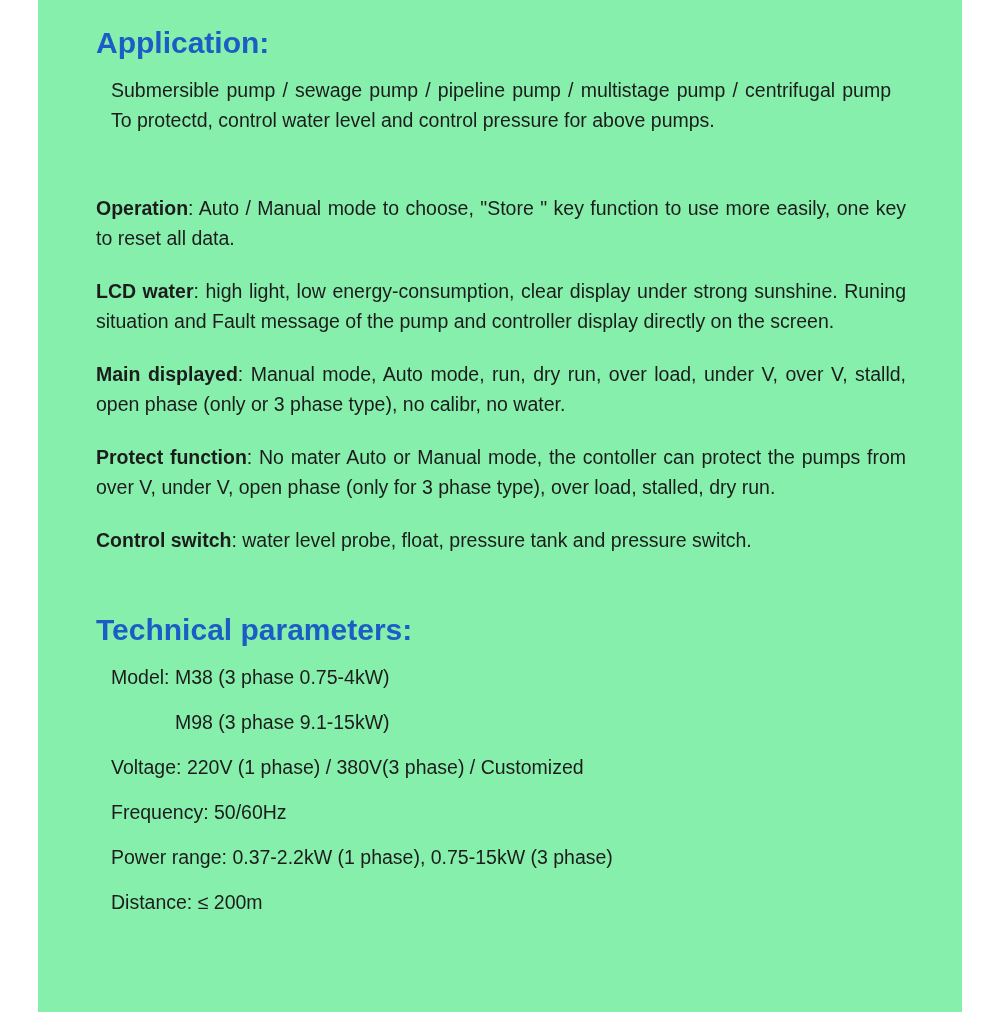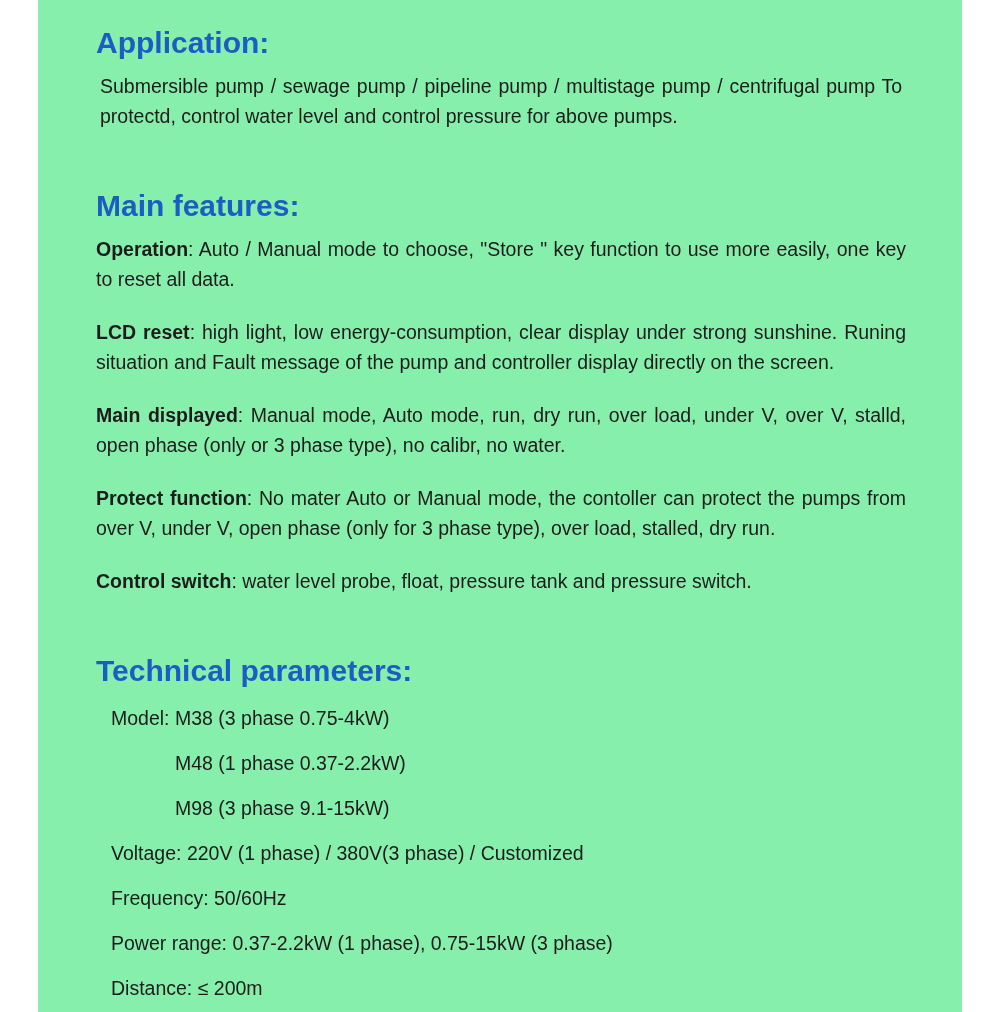--- a/index.html
+++ b/index.html
@@ -23,21 +23,21 @@
     font-weight: bold;
     color: #1c5dc5;
     margin: 0 0 11px 0;
     letter-spacing: 0px;
   }
   .section { margin: 0; }
   .section + .section { margin-top: 58px; }
   .body-text {
     font-size: 19.5px;
     line-height: 30px;
-    margin: 4px;
+    margin: 15px;
     text-align: justify;
   }
   .feature-para {
     font-size: 19.5px;
     line-height: 30px;
     margin: 0 0 23px 0;
     text-align: justify;
   }
   .feature-para:last-child { margin-bottom: 8px; }
   .feature-label { font-weight: bold; }
@@ -53,38 +53,36 @@
 <body>
 
 <div class="page">
 
   <div class="section">
     <h1 class="section-heading">Application:</h1>
     <p class="body-text">Submersible pump / sewage pump / pipeline pump / multistage pump / centrifugal pump To protectd, control water level and control pressure for above pumps.</p>
   </div>
 
   <div class="section">
-    <h1 class="section-heading">Main features:</h1>
 
     <p class="feature-para"><span class="feature-label">Operation</span><span>: Auto / Manual mode to choose, "Store " key function to use more easily, one key to reset all data.</span></p>
 
-    <p class="feature-para"><span class="feature-label">LCD reset</span><span>: high light, low energy-consumption, clear display under strong sunshine. Runing situation and Fault message of the pump and controller display directly on the screen.</span></p>
+    <p class="feature-para"><span class="feature-label">LCD water</span><span>: high light, low energy-consumption, clear display under strong sunshine. Runing situation and Fault message of the pump and controller display directly on the screen.</span></p>
 
     <p class="feature-para"><span class="feature-label">Main displayed</span><span>: Manual mode, Auto mode, run, dry run, over load, under V, over V, stalld, open phase (only or 3 phase type), no calibr, no water.</span></p>
 
     <p class="feature-para"><span class="feature-label">Protect function</span><span>: No mater Auto or Manual mode, the contoller can protect the pumps from over V, under V, open phase (only for 3 phase type), over load, stalled, dry run.</span></p>
 
     <p class="feature-para"><span class="feature-label">Control switch</span><span>: water level probe, float, pressure tank and pressure switch.</span></p>
   </div>
 
   <div class="section">
     <h1 class="section-heading">Technical parameters:</h1>
 
     <p class="tech-line">Model: M38 (3 phase 0.75-4kW)</p>
-    <p class="tech-line indent">M48 (1 phase 0.37-2.2kW)</p>
     <p class="tech-line indent">M98 (3 phase 9.1-15kW)</p>
     <p class="tech-line">Voltage: 220V (1 phase) / 380V(3 phase) / Customized</p>
     <p class="tech-line">Frequency: 50/60Hz</p>
     <p class="tech-line">Power range: 0.37-2.2kW (1 phase), 0.75-15kW (3 phase)</p>
     <p class="tech-line">Distance: ≤ 200m</p>
   </div>
 
 </div>
 
 </body></html>

